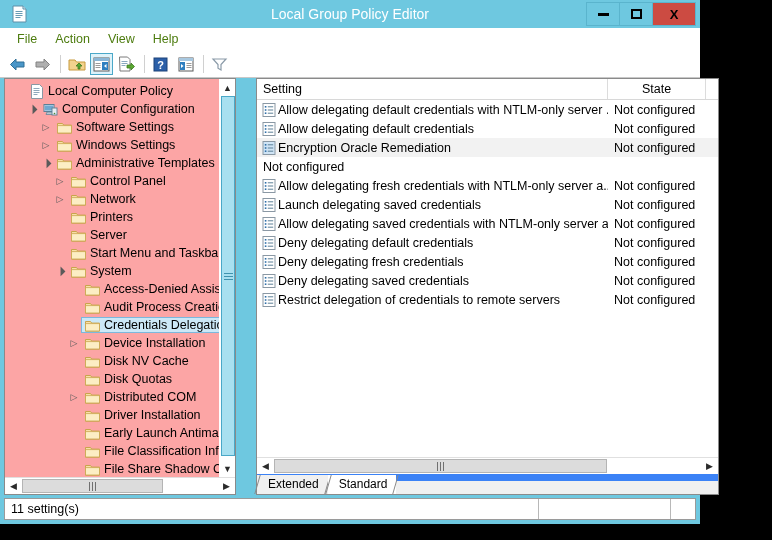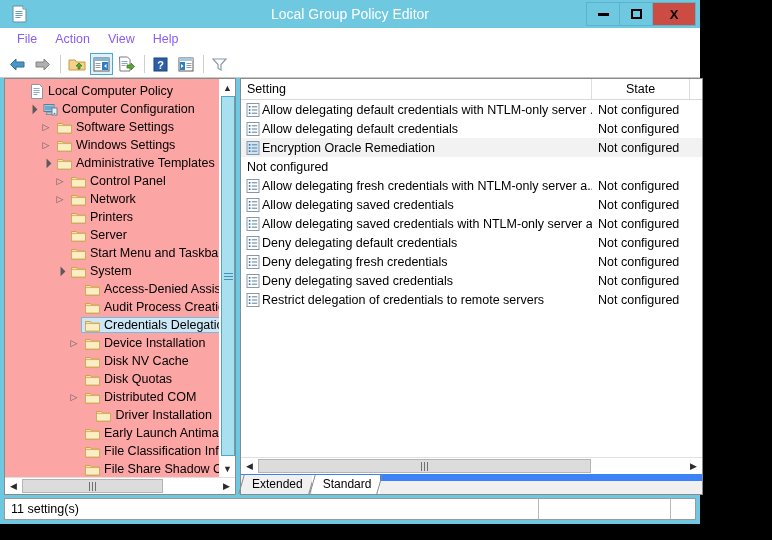--- a/index.html
+++ b/index.html
@@ -53,21 +53,21 @@
   .glyph-max { display:block; width:11px; height:10px; border:2px solid #000; }
   
   .menubar {
     flex: 0 0 23px; height: 23px;
     background: #ffffff;
     display: flex; align-items: center;
     padding-left: 8px;
     border-bottom: 1px solid #ffffff;
   }
   .menuitem {
-    font-size: 12.5px; color: #8b5cf6;
+    font-size: 12.5px; color: #4d7c0f;
     padding: 2px 9px; cursor: default;
   }
   
   .toolbar {
     flex: 0 0 27px; height: 27px;
     background: #ffffff;
     display: flex; align-items: center;
     padding-left: 6px;
     border-bottom: 1px solid #c8c8c8;
   }
@@ -87,21 +87,21 @@
     min-height: 0;
   }
   .pane {
     background: #fca5a5;
     border: 1px solid #8a8a8a;
     display: flex; flex-direction: column;
     min-height: 0;
   }
   .left-pane { width: 232px; flex: 0 0 232px; }
   .splitter { width: 4px; flex: 0 0 4px; background: #6ec8e0; }
-  .right-pane { flex: 1 1 auto; }
+  .right-pane { flex: 1 1 auto; margin-left: 16px; }
   
   .tree-wrap { flex: 1 1 auto; display: flex; min-height: 0; overflow: hidden; }
   .tree {
     flex: 1 1 auto; overflow: hidden;
     padding: 3px 0 0 2px;
     position: relative;
   }
   .tnode {
     display: flex; align-items: center;
     height: 18px; white-space: nowrap;
@@ -542,21 +542,21 @@
               <span class="tlabel-wrap">
                 <span class="ticon">
                   <svg width="15" height="13" viewBox="0 0 15 13">
                     <path d="M.5 2.5h5l1.2 1.6H14.5v8H.5z" fill="#f7dfa8" stroke="#c9a44c" stroke-width="1"></path>
                     <path d="M.5 4.6h14v7.4H.5z" fill="#fceec4" stroke="#c9a44c" stroke-width=".8"></path>
                   </svg>
                 </span>
                 <span class="tlabel">Distributed COM</span>
               </span>
             </div>
-            <div class="tnode" style="padding-left: 60px; justify-content: flex-end;">
+            <div class="tnode" style="padding-left: 60px;">
               <span class="expander"></span>
               <span class="tlabel-wrap">
                 <span class="ticon">
                   <svg width="15" height="13" viewBox="0 0 15 13">
                     <path d="M.5 2.5h5l1.2 1.6H14.5v8H.5z" fill="#f7dfa8" stroke="#c9a44c" stroke-width="1"></path>
                     <path d="M.5 4.6h14v7.4H.5z" fill="#fceec4" stroke="#c9a44c" stroke-width=".8"></path>
                   </svg>
                 </span>
                 <span class="tlabel">Driver Installation</span>
               </span>
@@ -715,21 +715,21 @@
                   <g fill="#2f6fa8">
                     <rect x="2.8" y="3" width="1.6" height="1.6"></rect>
                     <rect x="2.8" y="6.2" width="1.6" height="1.6"></rect>
                     <rect x="2.8" y="9.4" width="1.6" height="1.6"></rect>
                   </g>
                   <g stroke="#5a7f96" stroke-width="1">
                     <path d="M5.8 3.8h5.4M5.8 7h5.4M5.8 10.2h5.4"></path>
                   </g>
                 </svg>
               </span>
-              <span>Allow delegating saved credentials</span>
+              <span>Launch delegating saved credentials</span>
             </div>
             <div class="lv-cell-state">Not configured</div>
           </div>
           <div class="lv-row">
             <div class="lv-cell-setting">
               <span class="lv-icon">
                 <svg width="14" height="14" viewBox="0 0 14 14">
                   <rect x="1" y=".5" width="12" height="13" fill="#ffffff" stroke="#8a98a4" stroke-width="1"></rect>
                   <g fill="#2f6fa8">
                     <rect x="2.8" y="3" width="1.6" height="1.6"></rect>

